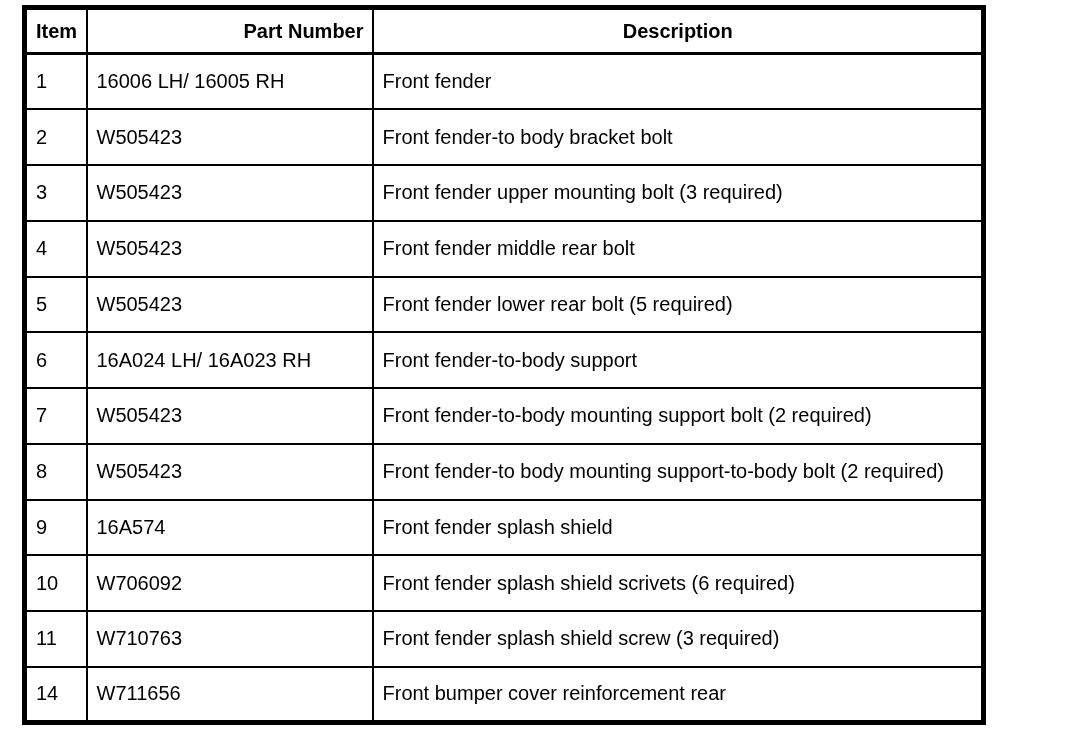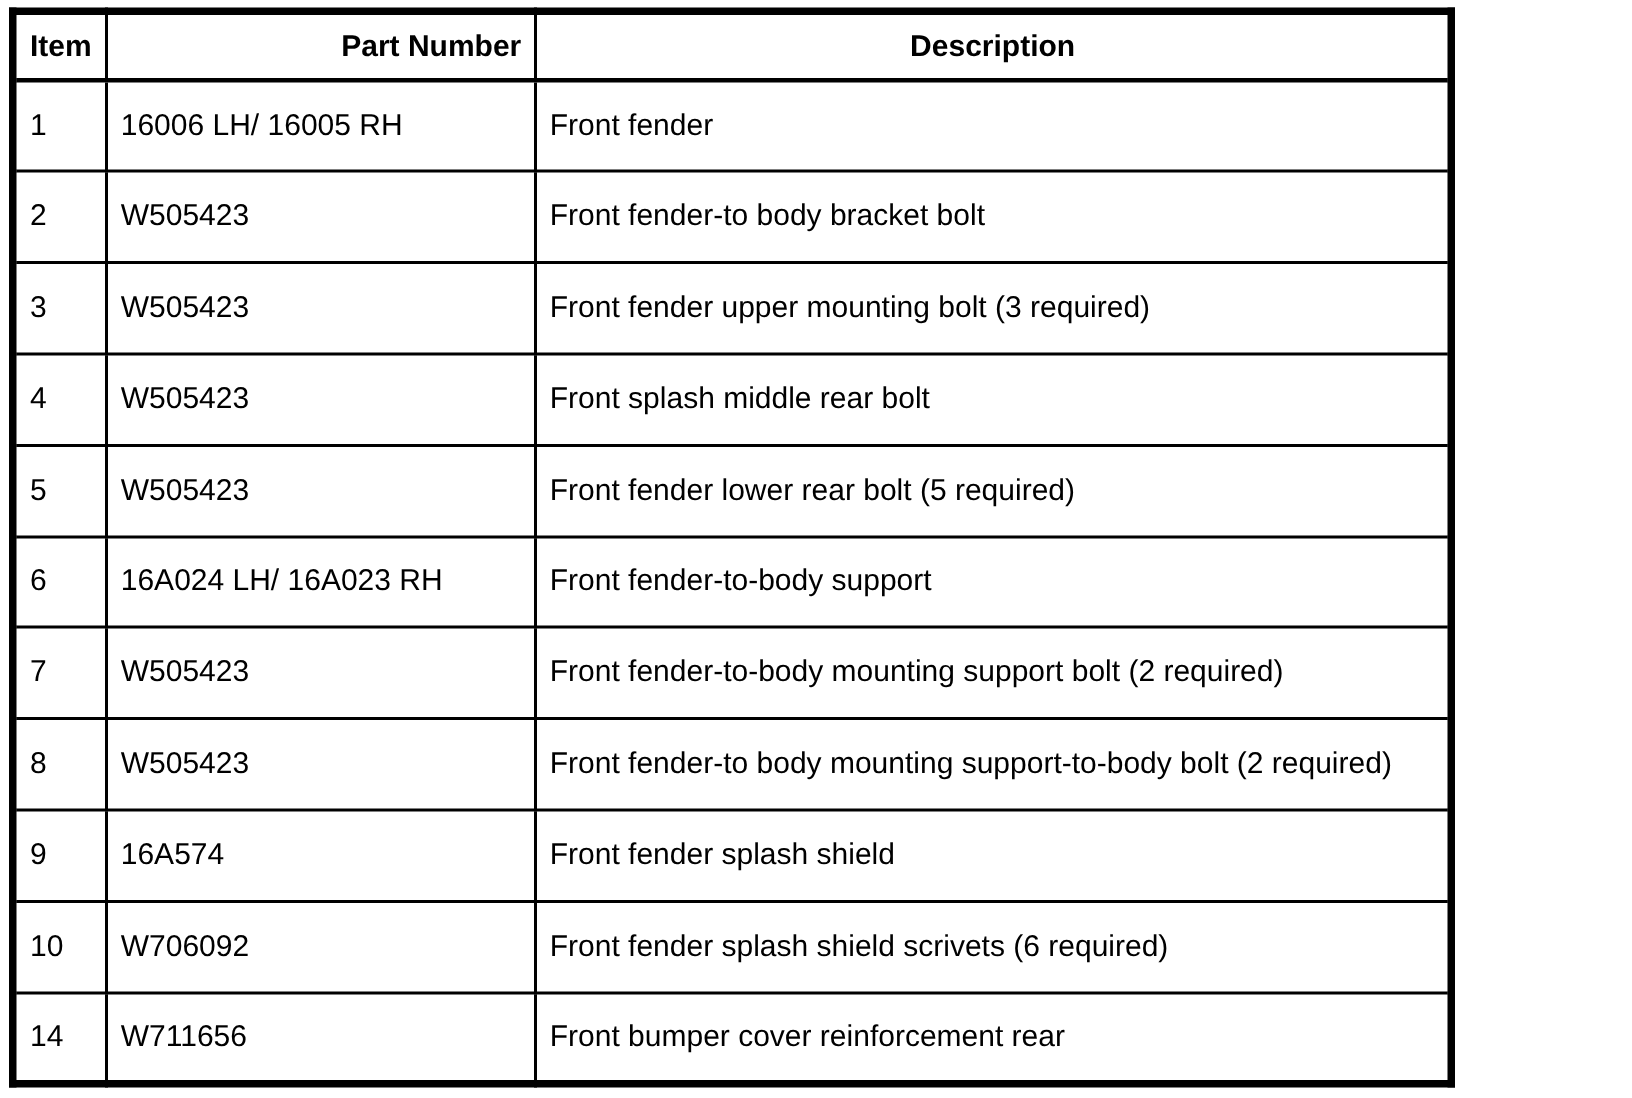--- a/index.html
+++ b/index.html
@@ -7,20 +7,21 @@
     padding: 0;
     background: #ffffff;
     font-family: "Liberation Sans", "DejaVu Sans", sans-serif;
   }
   .page {
     width: 976px;
     height: 732px;
     box-sizing: border-box;
     padding: 5px 6px;
     background: #ffffff;
+    margin-left: 16px;
   }
   table.parts-table {
     border-collapse: collapse;
     width: 100%;
     height: 720px;
     table-layout: fixed;
     background: #ffffff;
   }
   table.parts-table th,
   table.parts-table td {
@@ -76,21 +77,21 @@
         <td class="col-desc">Front fender-to body bracket bolt</td>
       </tr>
       <tr>
         <td class="col-item">3</td>
         <td class="col-part">W505423</td>
         <td class="col-desc">Front fender upper mounting bolt (3 required)</td>
       </tr>
       <tr>
         <td class="col-item">4</td>
         <td class="col-part">W505423</td>
-        <td class="col-desc">Front splash middle rear bolt</td>
+        <td class="col-desc">Front fender middle rear bolt</td>
       </tr>
       <tr>
         <td class="col-item">5</td>
         <td class="col-part">W505423</td>
         <td class="col-desc">Front fender lower rear bolt (5 required)</td>
       </tr>
       <tr>
         <td class="col-item">6</td>
         <td class="col-part">16A024 LH/ 16A023 RH</td>
         <td class="col-desc">Front fender-to-body support</td>
@@ -109,19 +110,24 @@
         <td class="col-item">9</td>
         <td class="col-part">16A574</td>
         <td class="col-desc">Front fender splash shield</td>
       </tr>
       <tr>
         <td class="col-item">10</td>
         <td class="col-part">W706092</td>
         <td class="col-desc">Front fender splash shield scrivets (6 required)</td>
       </tr>
       <tr>
+        <td class="col-item">11</td>
+        <td class="col-part">W710763</td>
+        <td class="col-desc">Front fender splash shield screw (3 required)</td>
+      </tr>
+      <tr>
         <td class="col-item">14</td>
         <td class="col-part">W711656</td>
         <td class="col-desc">Front bumper cover reinforcement rear</td>
       </tr>
     </tbody>
   </table>
 </div>
 
 </body></html>

